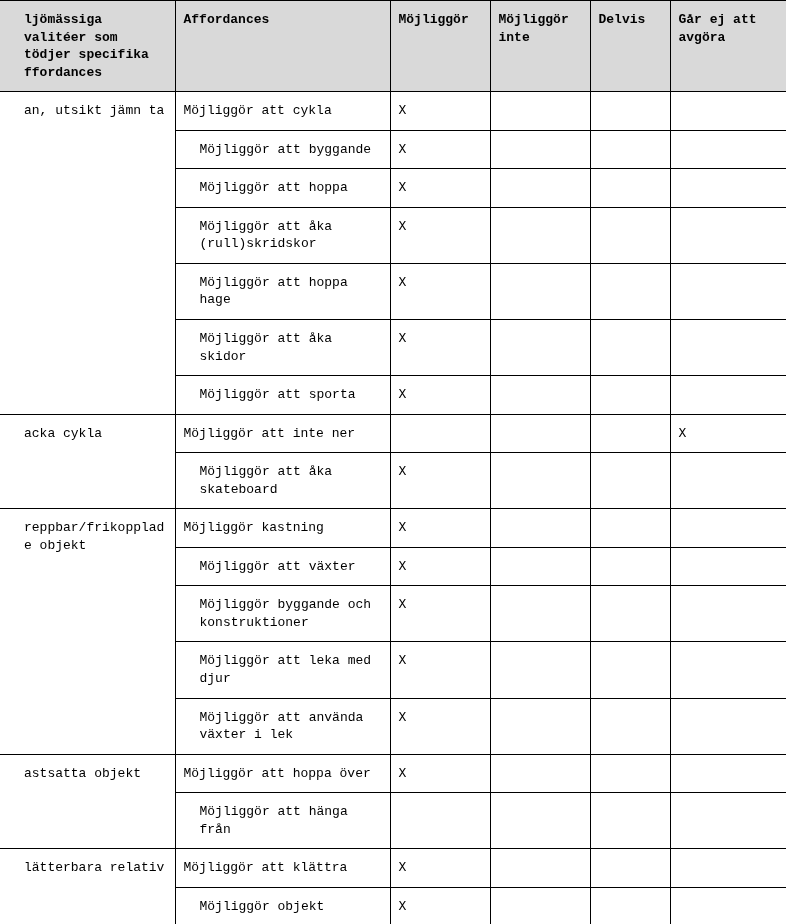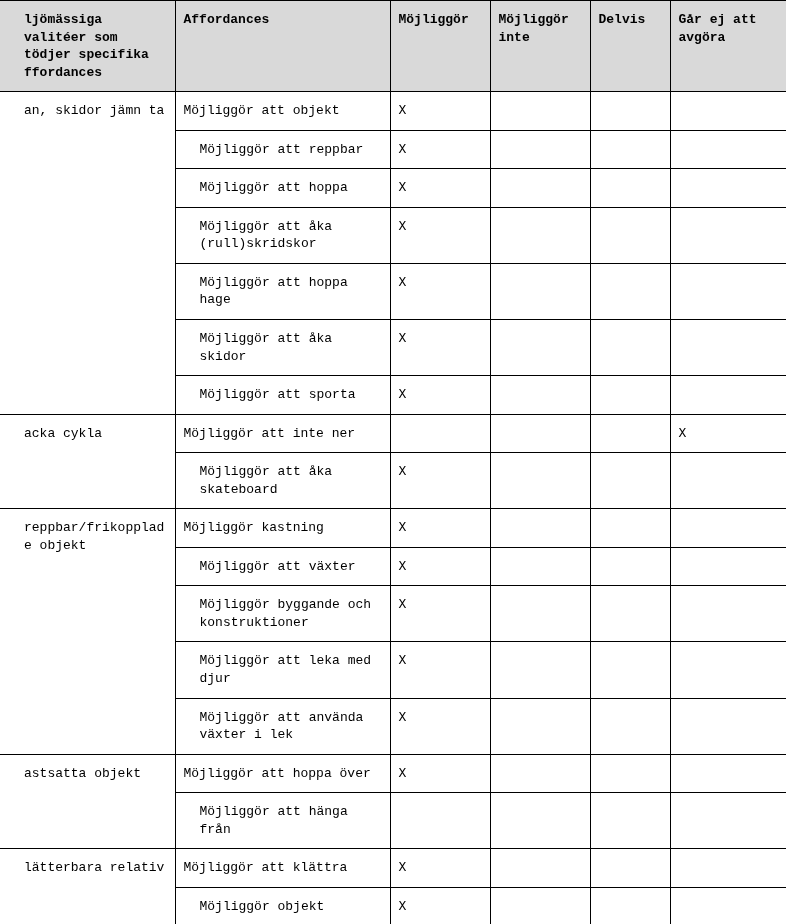--- a/index.html
+++ b/index.html
@@ -63,29 +63,29 @@
       <th>ljömässiga valitéer som tödjer specifika ffordances</th>
       <th>Affordances</th>
       <th>Möjliggör</th>
       <th>Möjliggör inte</th>
       <th>Delvis</th>
       <th>Går ej att avgöra</th>
     </tr>
   </thead>
   <tbody id="tbody">
         <tr>
-          <td rowspan="7">an, skidor jämn ta</td>
-          <td>Möjliggör att objekt</td>
-          <td>X</td>
-          <td></td>
-          <td></td>
-          <td></td>
-        </tr>
-        <tr>
-          <td>Möjliggör att reppbar</td>
+          <td rowspan="7">an, utsikt jämn ta</td>
+          <td>Möjliggör att cykla</td>
+          <td>X</td>
+          <td></td>
+          <td></td>
+          <td></td>
+        </tr>
+        <tr>
+          <td>Möjliggör att byggande</td>
           <td>X</td>
           <td></td>
           <td></td>
           <td></td>
         </tr>
         <tr>
           <td>Möjliggör att hoppa</td>
           <td>X</td>
           <td></td>
           <td></td>

